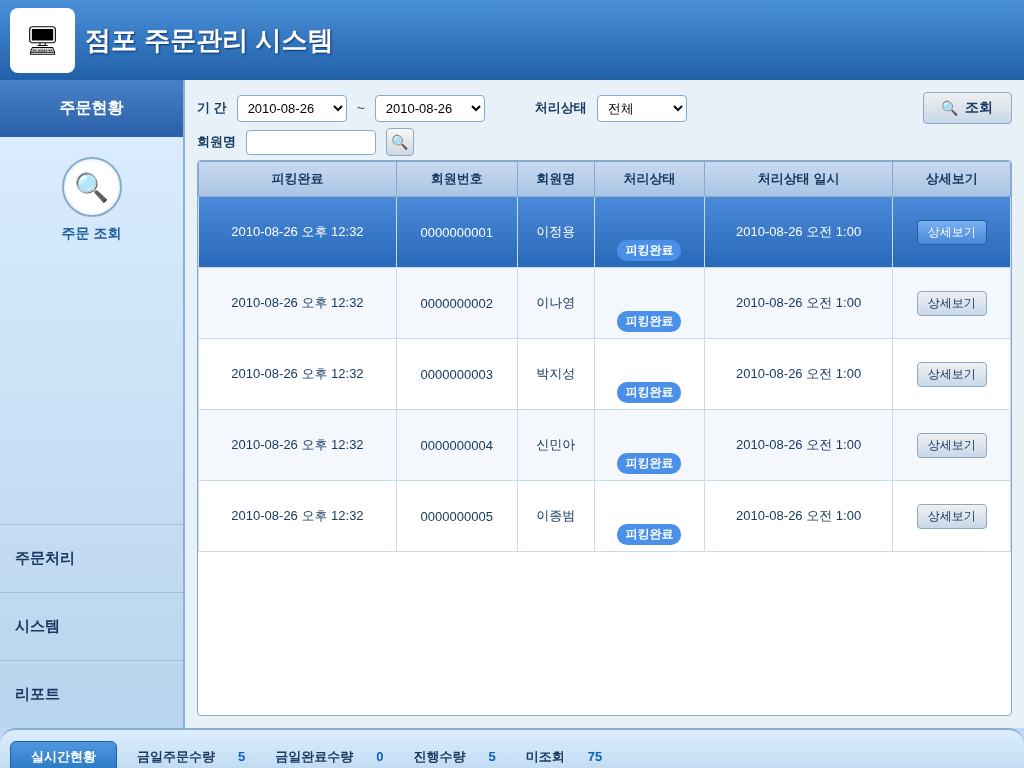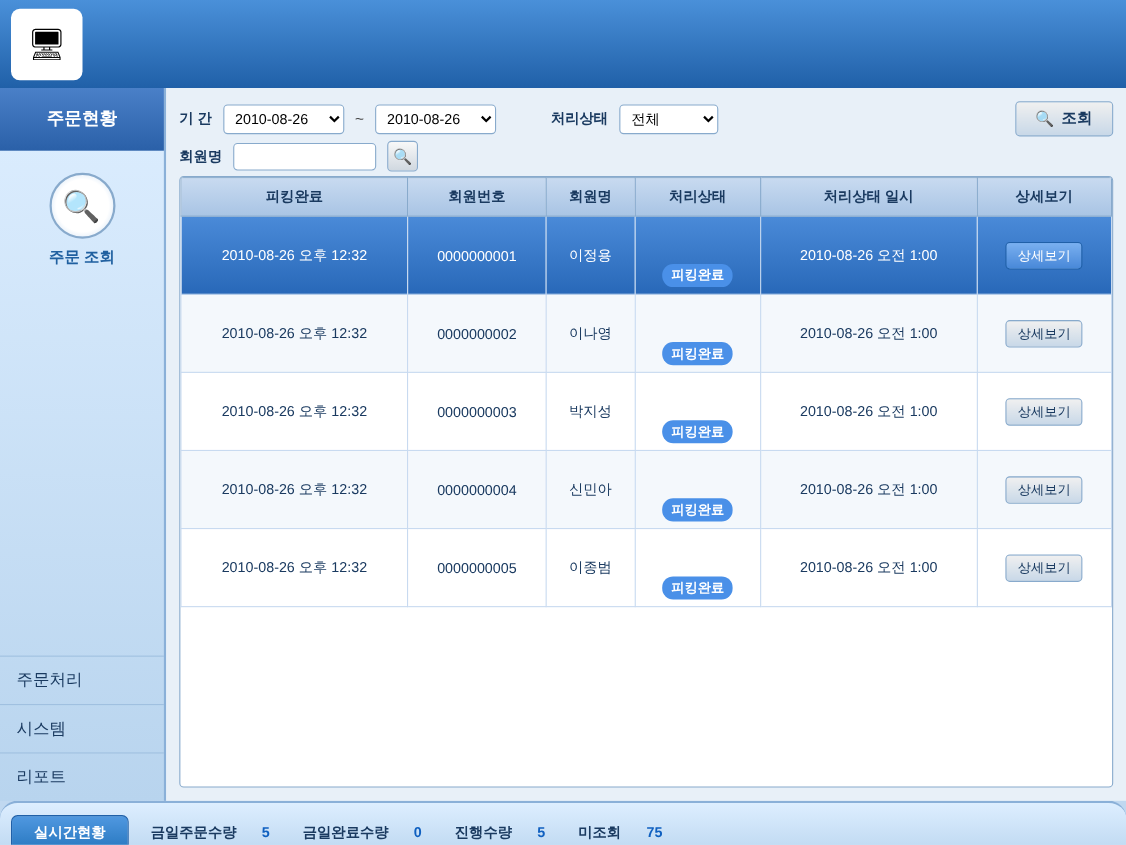--- a/index.html
+++ b/index.html
@@ -87,21 +87,21 @@
     .win-btn-close { background: #cc2020; }
 
     
     #main-layout {
       display: flex;
       height: 648px; 
     }
 
     
     #sidebar {
-      width: 151px;
+      width: 185px;
       background: linear-gradient(180deg, #ddeeff 0%, #b8d4ee 100%);
       border-right: 2px solid #8ab0d8;
       display: flex;
       flex-direction: column;
     }
     #sidebar-top {
       padding: 10px;
       background: linear-gradient(180deg, #4a80c8 0%, #2a60a8 100%);
     }
     #sidebar-section-title {
@@ -133,23 +133,23 @@
     #sidebar-order-label {
       color: #2060a0;
       font-size: 14px;
       font-weight: bold;
     }
     #sidebar-bottom {
       display: flex;
       flex-direction: column;
     }
     .sidebar-menu-item {
-      padding: 12px 15px;
+      padding: 24px 15px;
       font-size: 15px;
-      font-weight: normal;
+      font-weight: bold;
       color: #1a3a60;
       cursor: pointer;
       border-top: 1px solid #a0c0e0;
     }
 
     
     #content {
       flex: 1;
       background: #e8f0f8;
       display: flex;
@@ -327,20 +327,21 @@
     .footer-stat-value { color: #1060c0; font-weight: bold; }
   </style>
 </head>
 <body>
 
 <div id="header">
   <div id="header-left">
     <div id="app-logo">
       <span>🖥</span>
     </div>
+    <div id="app-title">점포 주문관리 시스템</div>
   </div>
 </div>
 
 <div id="main-layout">
 
   <div id="sidebar">
     <div id="sidebar-top">
       <div id="sidebar-section-title">주문현황</div>
     </div>
     <div id="sidebar-icon-area">

